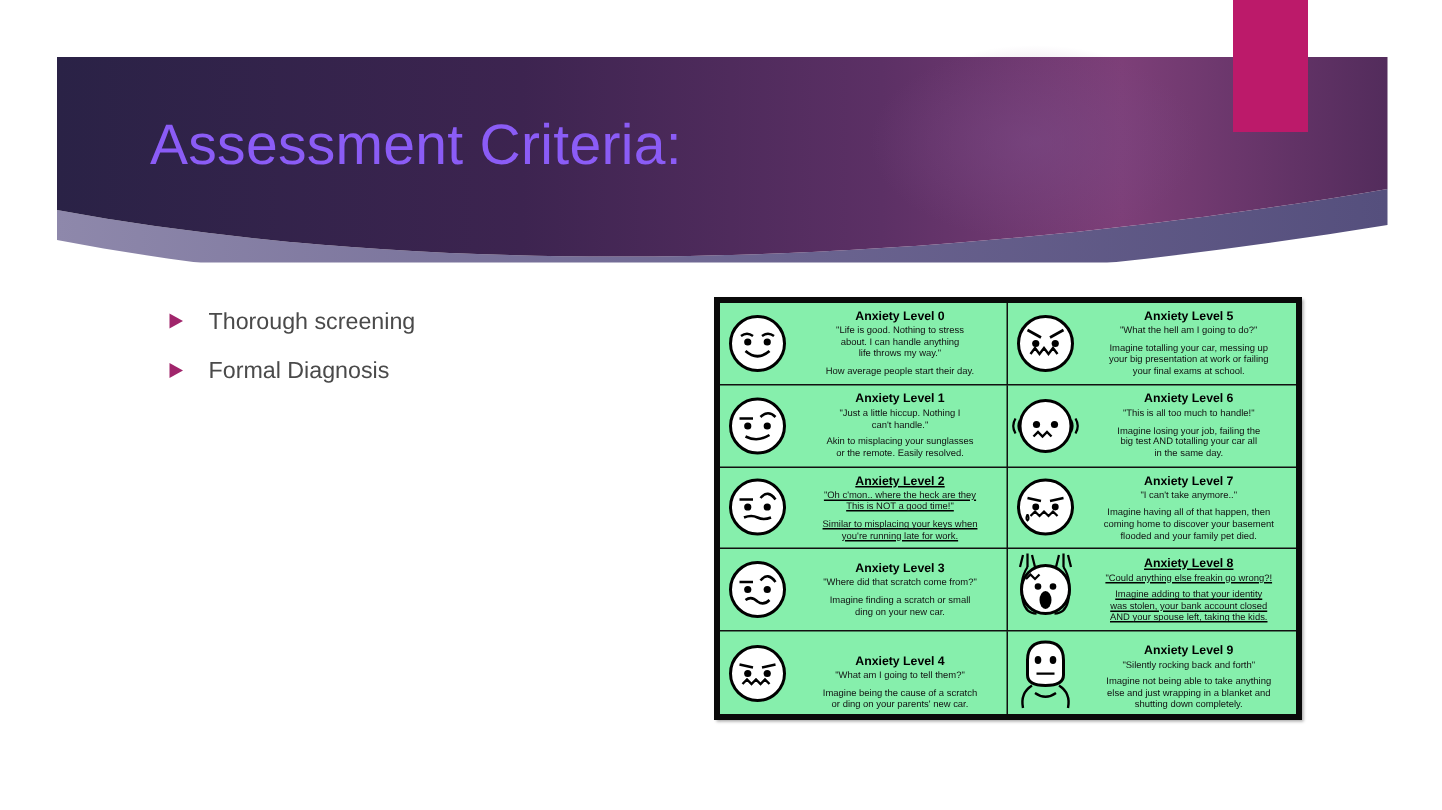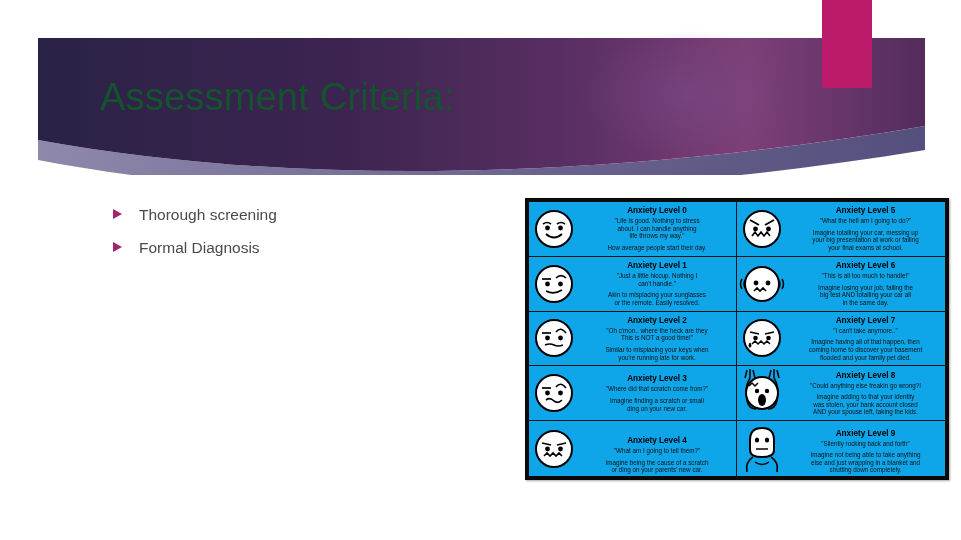--- a/index.html
+++ b/index.html
@@ -36,21 +36,21 @@
   #header-banner svg {
     display: block;
   }
 
   #page-title {
     position: absolute;
     left: 100px;
     top: 76px;
     font-size: 38px;
     font-weight: 400;
-    color: #14532d;
+    color: #8b5cf6;
     letter-spacing: 0.2px;
     white-space: nowrap;
     font-family: "Liberation Sans", sans-serif;
   }
 
   
   #bullet-list {
     position: absolute;
     left: 112px;
     top: 205px;
@@ -85,25 +85,25 @@
     font-size: 15.5px;
     color: #4a4a4a;
     line-height: 20px;
     font-family: "Liberation Sans", sans-serif;
     white-space: nowrap;
   }
 
   
   #anxiety-chart {
     position: absolute;
-    left: 525px;
+    left: 476px;
     top: 198px;
-    width: 424px;
+    width: 392px;
     height: 282px;
-    background: #0ea5e9;
+    background: #86efac;
     border: 4px solid #0a0a0a;
     box-sizing: border-box;
     box-shadow: 1px 1px 2px rgba(0,0,0,0.35);
   }
   #chart-grid {
     width: 100%;
     height: 100%;
     display: grid;
     grid-template-columns: 1fr 1fr;
     grid-template-rows: repeat(5, 1fr);
@@ -156,21 +156,21 @@
     font-family: "Liberation Sans", sans-serif;
   }
   .cell-desc {
     font-size: 6.3px;
     color: #111;
     line-height: 7.6px;
     margin-top: 4px;
     white-space: pre-line;
     font-family: "Liberation Sans", sans-serif;
   }
-  .cell-text.clip { white-space: nowrap; }
+  .cell-text.clip { white-space: nowrap; text-decoration: underline; }
 </style>
 </head>
 <body>
 
 <div id="slide">
 
   <div id="header-banner">
     <svg width="961" height="175" viewBox="0 0 961 175" xmlns="http://www.w3.org/2000/svg">
       <defs>
         <linearGradient id="bannerGrad" x1="0" y1="0" x2="1" y2="0">

